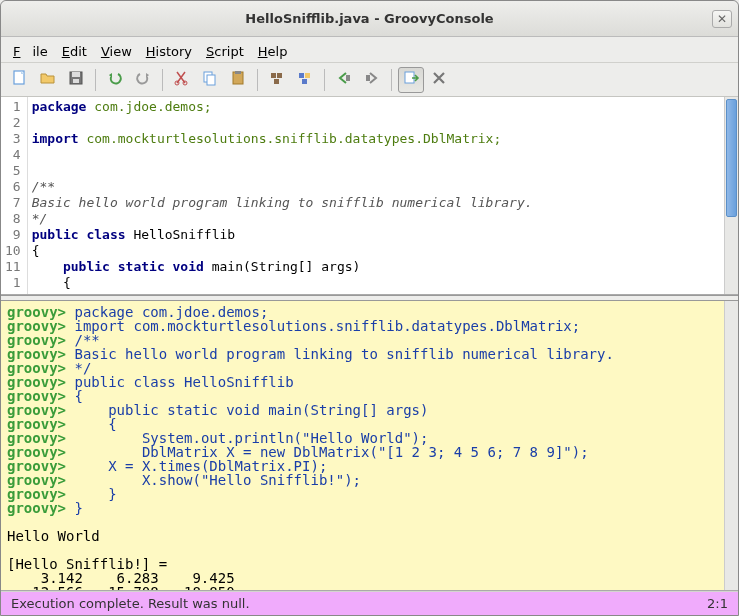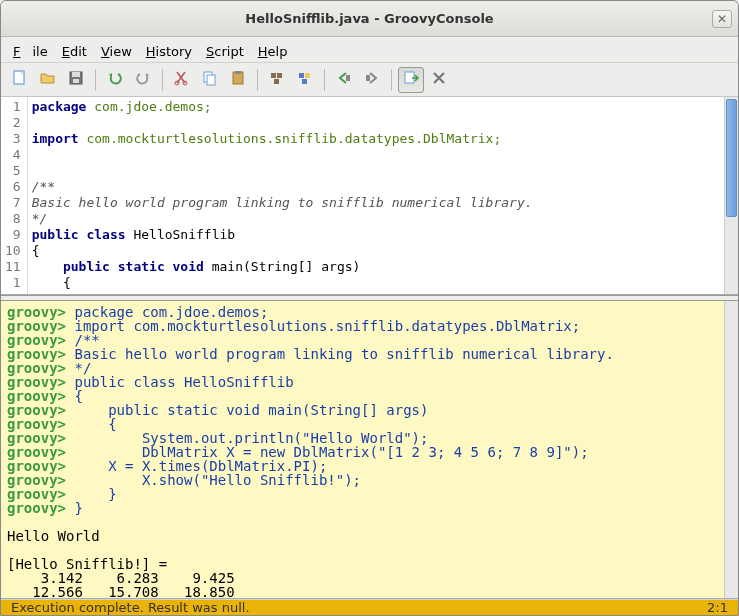--- a/index.html
+++ b/index.html
@@ -156,22 +156,22 @@
 .output-area .cb { color: #1a3ea8; }
 .output-area .ct { color: #000; }
 .output-scroll {
   position: absolute;
   right: 0; top: 0; bottom: 0;
   width: 14px;
   background: #e8e8e6;
   border-left: 1px solid #ccc;
 }
 .statusbar {
-  height: 16px;
-  background: #eab308;
+  height: 24px;
+  background: #f0abfc;
   border-top: 1px solid #d4d4d0;
   display: flex;
   align-items: center;
   justify-content: space-between;
   padding: 0 10px;
   color: #333;
 }
 </style>
 </head>
 <body>

